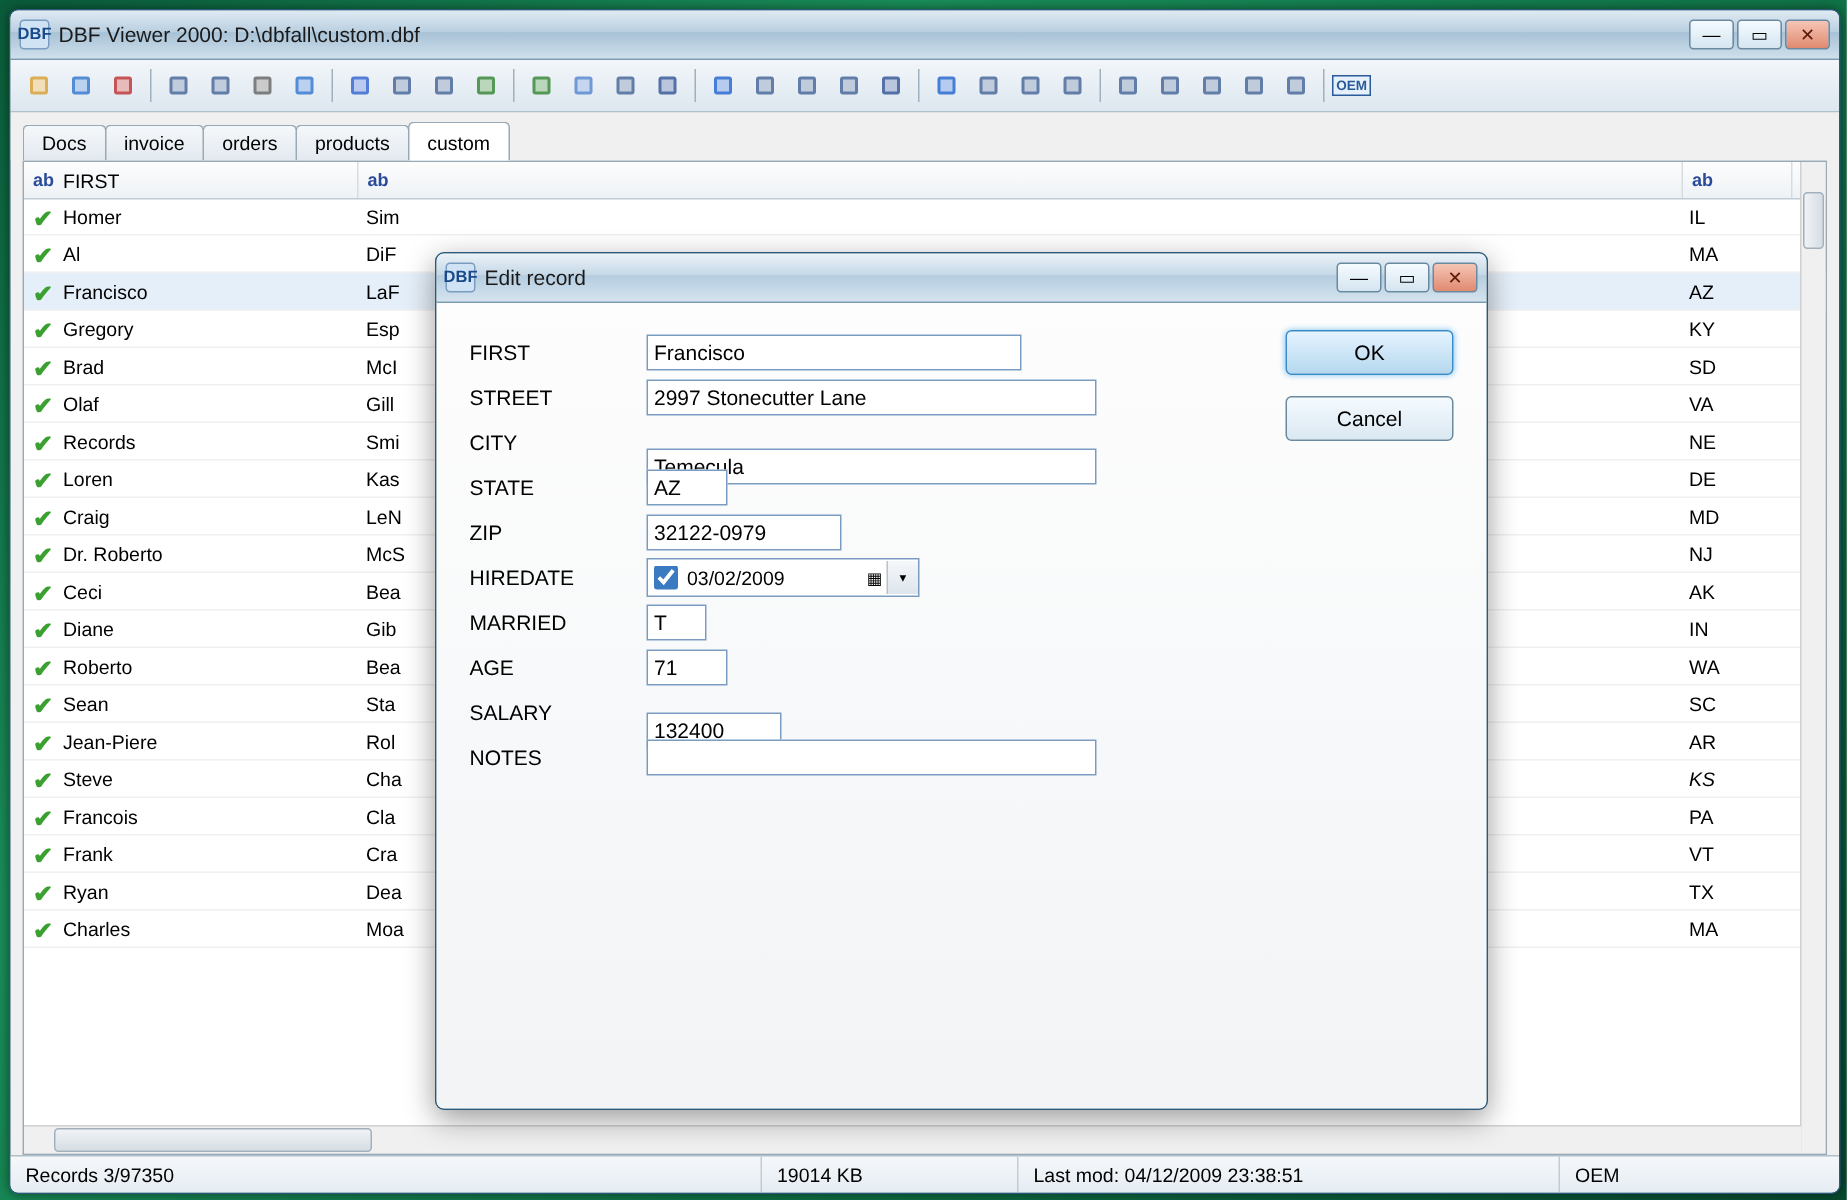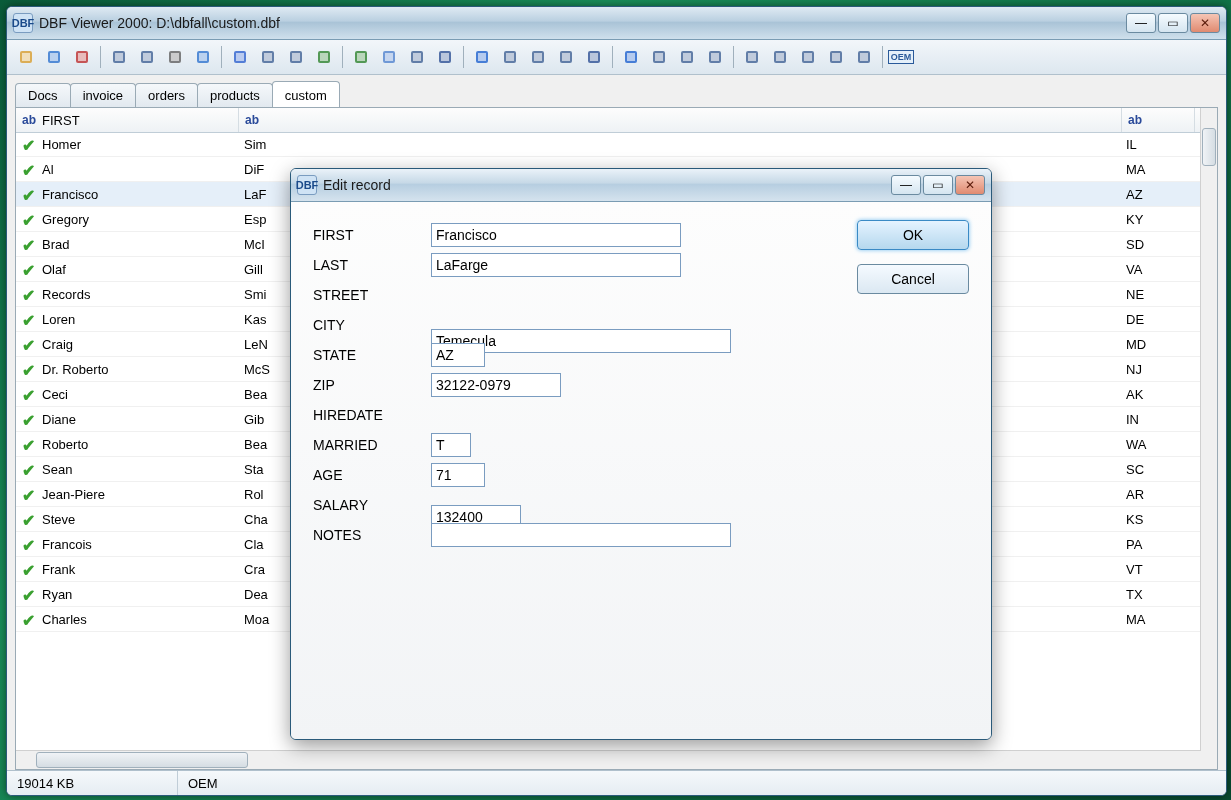--- a/index.html
+++ b/index.html
@@ -461,21 +461,21 @@
           </div>
         </div>
         <div class="grow">
           <div class="gcell" style="width: 210px;">
             <span class="chk">✔</span>
             <span>Steve</span>
           </div>
           <div class="gcell" style="width: 870px;">
             <span>Cha</span>
           </div>
-          <div class="gcell" style="width: 60px;">
+          <div class="gcell" style="width: 60px; font-style: italic;">
             <span>KS</span>
           </div>
         </div>
         <div class="grow">
           <div class="gcell" style="width: 210px;">
             <span class="chk">✔</span>
             <span>Francois</span>
           </div>
           <div class="gcell" style="width: 870px;">
             <span>Cla</span>
@@ -523,21 +523,23 @@
       </div>
     <div class="vsb">
         <div class="thumb"></div>
       </div>
     <div class="hsb">
         <div class="thumb"></div>
       </div>
   </div>
 
   <div class="status">
+    <div class="sc" style="width:480px">Records 3/97350</div>
     <div class="sc" style="width:150px">19014 KB</div>
+    <div class="sc" style="width:340px">Last mod: 04/12/2009 23:38:51</div>
     <div class="sc" style="flex:1;border-right:none">OEM</div>
   </div>
 </div>
 
 <div class="dlg">
   <div class="titlebar">
     <div class="ico">DBF</div>
     <div class="txt">Edit record</div>
     <div class="wbtns">
       <div class="wbtn">—</div>
@@ -547,40 +549,43 @@
   </div>
   <div class="body">
     <div class="dbtn ok">OK</div>
     <div class="dbtn cancel">Cancel</div>
 
     <div class="fld">
         <div class="lbl">FIRST</div>
         <input type="text" style="width: 240px;" value="Francisco">
       </div>
     <div class="fld">
-        <div class="lbl">LAST</div>
-        <input type="text" style="width: 240px;" value="LaFarge">
-      </div>
-    <div class="fld">
         <div class="lbl">STREET</div>
+        <input type="text" style="width: 290px;" value="2997 Stonecutter Lane">
       </div>
     <div class="fld">
         <div class="lbl">CITY</div>
         <input type="text" style="width: 290px; margin-top: 32px;" value="Temecula">
       </div>
     <div class="fld">
         <div class="lbl">STATE</div>
         <input type="text" style="width: 44px;" value="AZ">
       </div>
     <div class="fld">
         <div class="lbl">ZIP</div>
         <input type="text" style="width: 120px;" value="32122-0979">
       </div>
     <div class="fld">
         <div class="lbl">HIREDATE</div>
+      <div class="datebox" style="width:180px">
+        <input type="checkbox" class="cb" checked="" style="">
+        <span style="flex:1;padding-left:2px">03/02/2009</span>
+        <span style="width:16px;font-size:11px;text-align:center">▦</span>
+        <div class="dd">▾</div>
+      </div>
     </div>
     <div class="fld">
         <div class="lbl">MARRIED</div>
         <input type="text" style="width: 30px;" value="T">
       </div>
     <div class="fld">
         <div class="lbl">AGE</div>
         <input type="text" style="width: 44px;" value="71">
       </div>
     <div class="fld">

